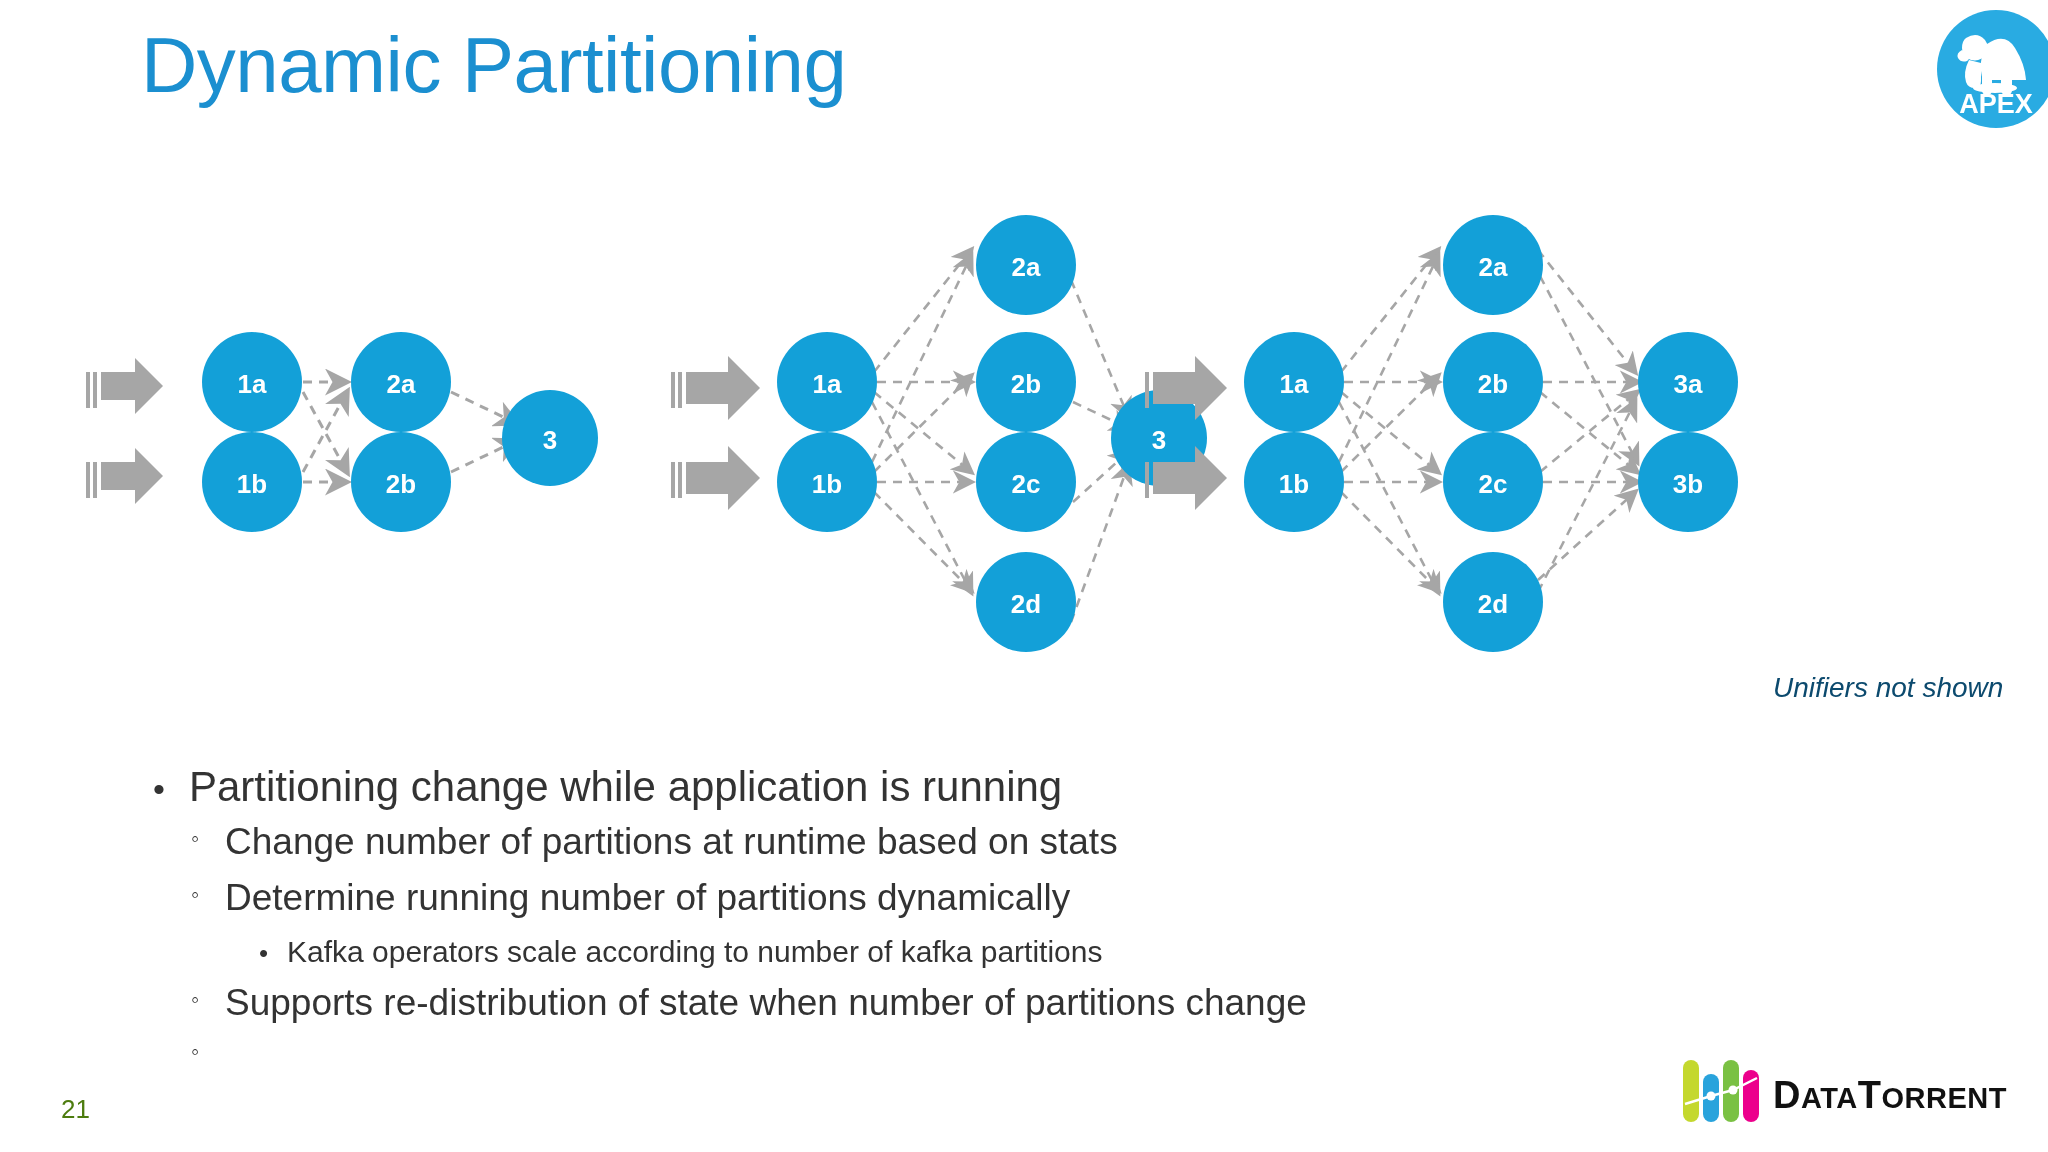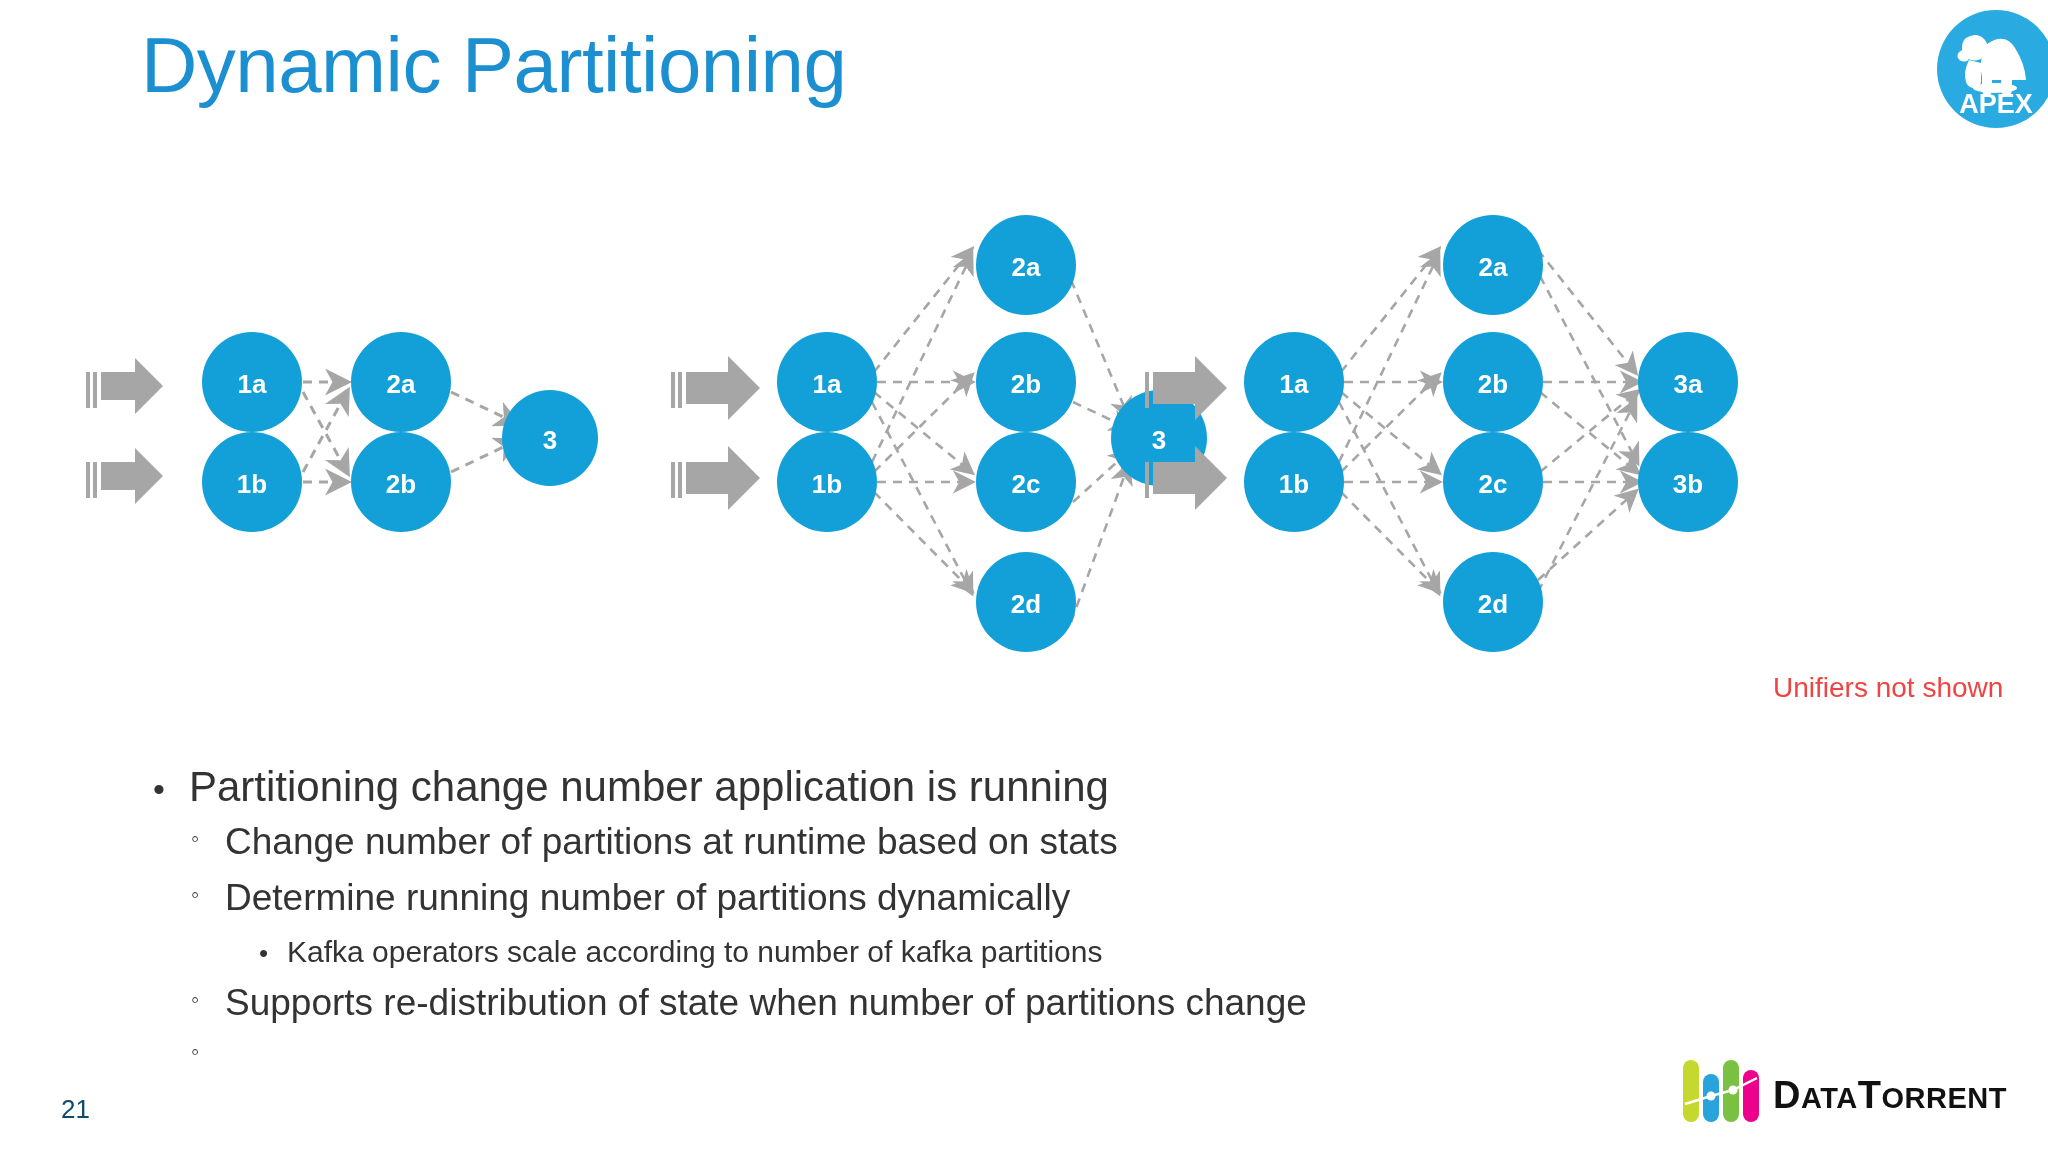--- a/index.html
+++ b/index.html
@@ -46,21 +46,22 @@
     height: 500px;
   }
   .diagram svg { display:block; }
 
   
   #unifiers-note {
     position: absolute;
     left: 1740px;
     top: 672px;
     font-size: 28px;
-    color: #ef4444;
+    font-style: italic;
+    color: #0c4a6e;
     white-space: nowrap;
   }
 
   
   #bullets {
     position: absolute;
     left: 120px;
     top: 760px;
     width: 1500px;
   }
@@ -81,21 +82,21 @@
   .lvl2 .marker { width: 34px; font-size: 23px; position:relative; top:-8px; }
   .lvl3 { font-size: 30px; line-height: 48px; margin-left: 106px; }
   .lvl3 .marker { width: 28px; font-size: 26px; }
 
   
   #page-number {
     position: absolute;
     left: 28px;
     top: 1094px;
     font-size: 26px;
-    color: #0c4a6e;
+    color: #4d7c0f;
   }
 
   
   #datatorrent-logo {
     position: absolute;
     left: 1648px;
     top: 1052px;
     width: 360px;
     height: 78px;
   }
@@ -287,21 +288,21 @@
         <text x="545" y="313" text-anchor="middle" fill="#ffffff" font-family="Liberation Sans, sans-serif" font-size="26" font-weight="bold">3b</text>
       </g>
     </svg>
   </div>
 
   <div id="unifiers-note">Unifiers not shown</div>
 
   <div id="bullets">
     <div class="bullet-row lvl1">
       <span class="marker">•</span>
-      <span class="btext">Partitioning change number application is running</span>
+      <span class="btext">Partitioning change while application is running</span>
     </div>
     <div class="bullet-row lvl2">
       <span class="marker">◦</span>
       <span class="btext">Change number of partitions at runtime based on stats</span>
     </div>
     <div class="bullet-row lvl2">
       <span class="marker">◦</span>
       <span class="btext">Determine running number of partitions dynamically</span>
     </div>
     <div class="bullet-row lvl3">

